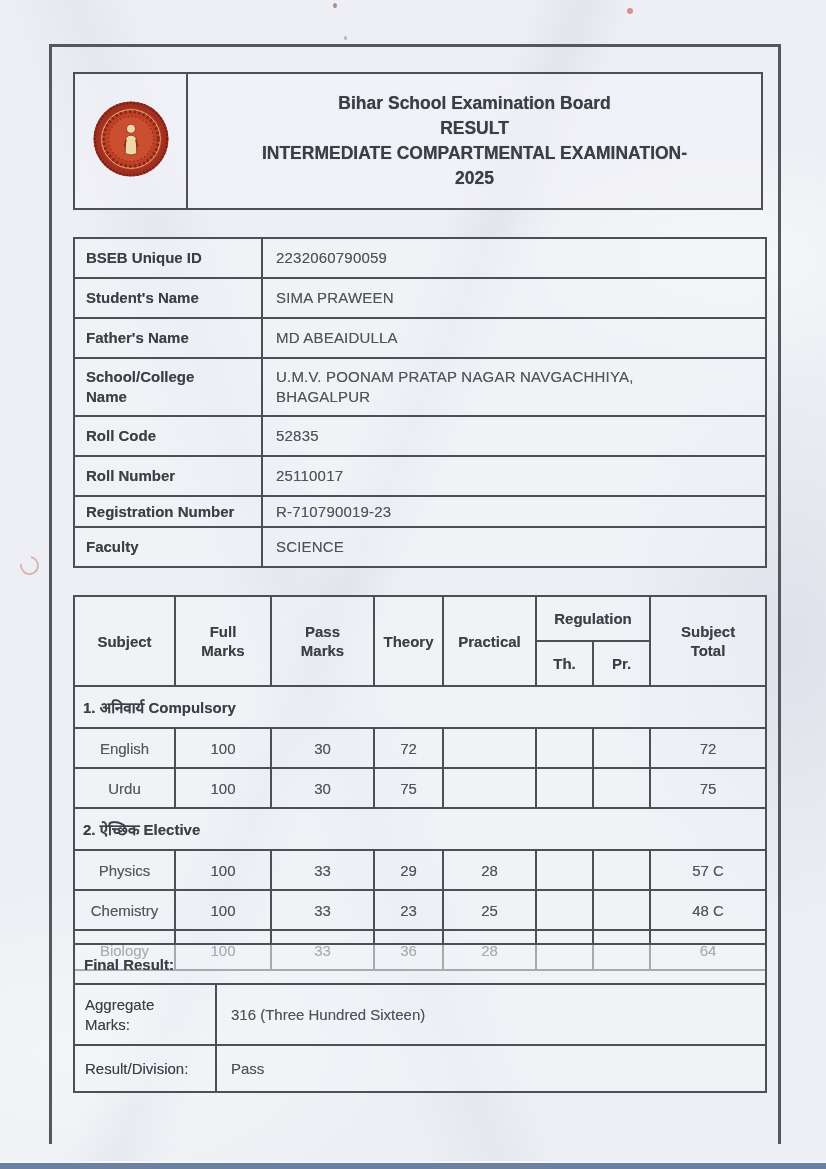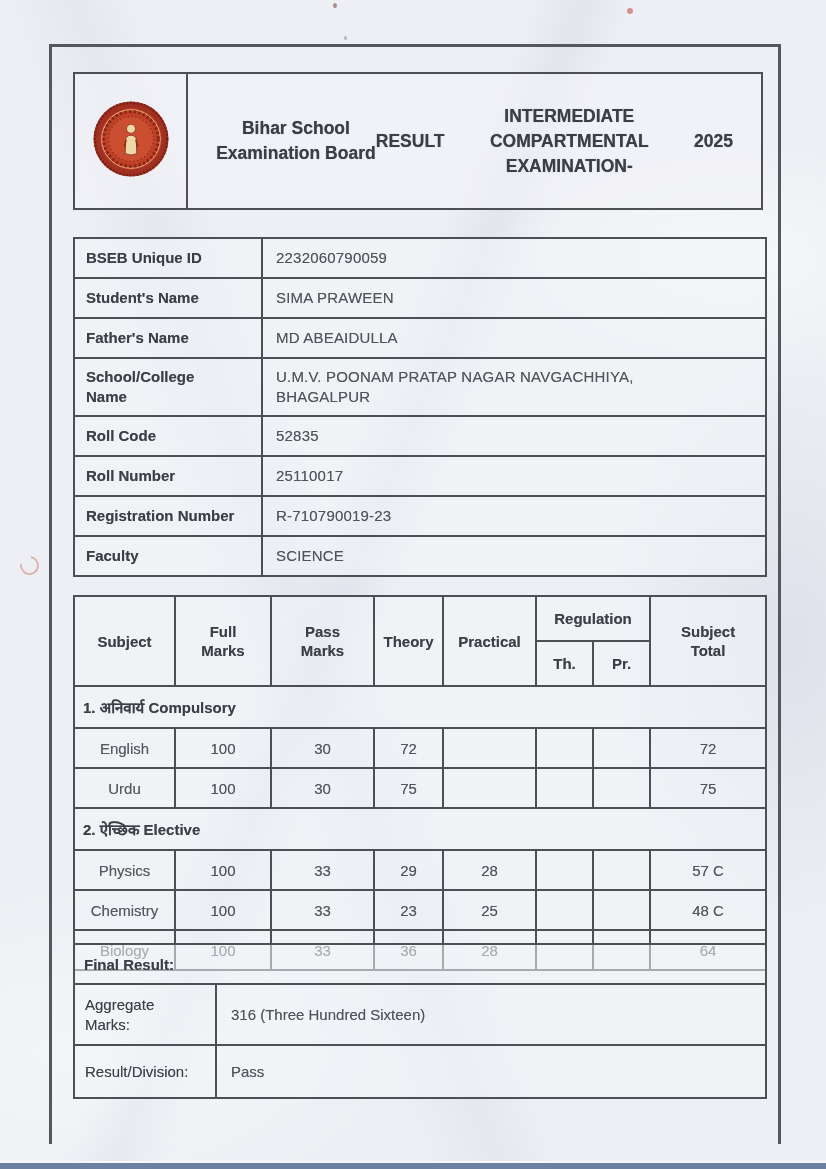--- a/index.html
+++ b/index.html
@@ -28,21 +28,21 @@
   .header-box{
     position:absolute;left:73px;top:72px;width:690px;height:138px;
     border:2px solid #4d4f55;box-sizing:border-box;
     display:flex;background:rgba(243,244,248,0.6);
   }
   .logo-cell{
     width:113px;flex:0 0 113px;border-right:2px solid #4d4f55;
     display:flex;align-items:center;justify-content:center;box-sizing:border-box;
   }
   .header-text{
-    flex:1;display:flex;flex-direction:row;align-items:center;justify-content:center;
+    flex:1;display:flex;flex-direction:column;align-items:center;justify-content:center;
     text-align:center;font-weight:700;font-size:17.5px;line-height:25px;color:#3b3e44;
     text-shadow:0 0 0.7px rgba(60,62,70,0.7);
     padding:0 28px;
   }
   
   table{border-collapse:collapse;table-layout:fixed;background:rgba(243,244,248,0.55);}
   td,th{border:2px solid #4d4f55;font-size:15px;vertical-align:middle;box-sizing:border-box;
         text-shadow:0 0 0.6px rgba(70,72,80,0.55);}
   .info-table{position:absolute;left:73px;top:237px;width:692px;}
   .info-table td.lbl{font-weight:700;padding:4px 10px 4px 11px;color:#3c3f45;line-height:20px;}
@@ -132,21 +132,21 @@
       <td class="val" style="width:420px"><span style="display:inline-block;max-width:400px;">U.M.V. POONAM PRATAP NAGAR NAVGACHHIYA, BHAGALPUR</span></td>
     </tr>
     <tr style="height:40px">
       <td class="lbl">Roll Code</td>
       <td class="val">52835</td>
     </tr>
     <tr style="height:40px">
       <td class="lbl">Roll Number</td>
       <td class="val">25110017</td>
     </tr>
-    <tr style="height:40px">
+    <tr style="height:31px">
       <td class="lbl">Registration Number</td>
       <td class="val">R-710790019-23</td>
     </tr>
     <tr style="height:40px">
       <td class="lbl">Faculty</td>
       <td class="val">SCIENCE</td>
     </tr>
   </tbody>
     </table>
 
@@ -240,21 +240,21 @@
         <col style="width:550px">
       </colgroup>
     <tbody>
         <tr style="height:40px">
       <td class="title" colspan="2">Final Result:</td>
     </tr>
     <tr style="height:61px">
       <td class="lbl"><span style="display:inline-block;max-width:86px;vertical-align:top;">Aggregate Marks:</span></td>
       <td class="val">316 (Three Hundred Sixteen)</td>
     </tr>
-    <tr style="height:53px">
+    <tr style="height:47px">
       <td class="lbl">Result/Division:</td>
       <td class="val">Pass</td>
     </tr>
   </tbody>
     </table>
 
   <div class="pen-mark"></div>
   <div class="speck s1"></div>
   <div class="speck s2"></div>
   <div class="speck s3"></div>

